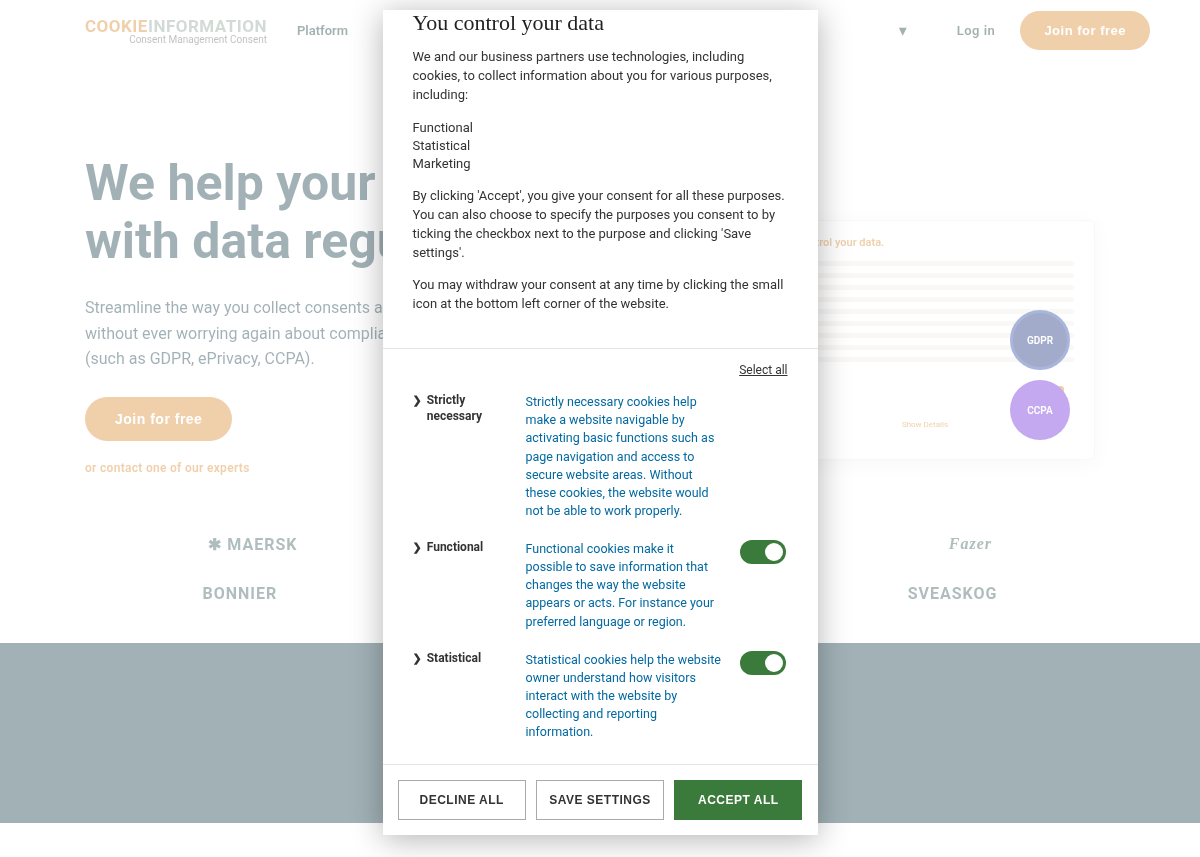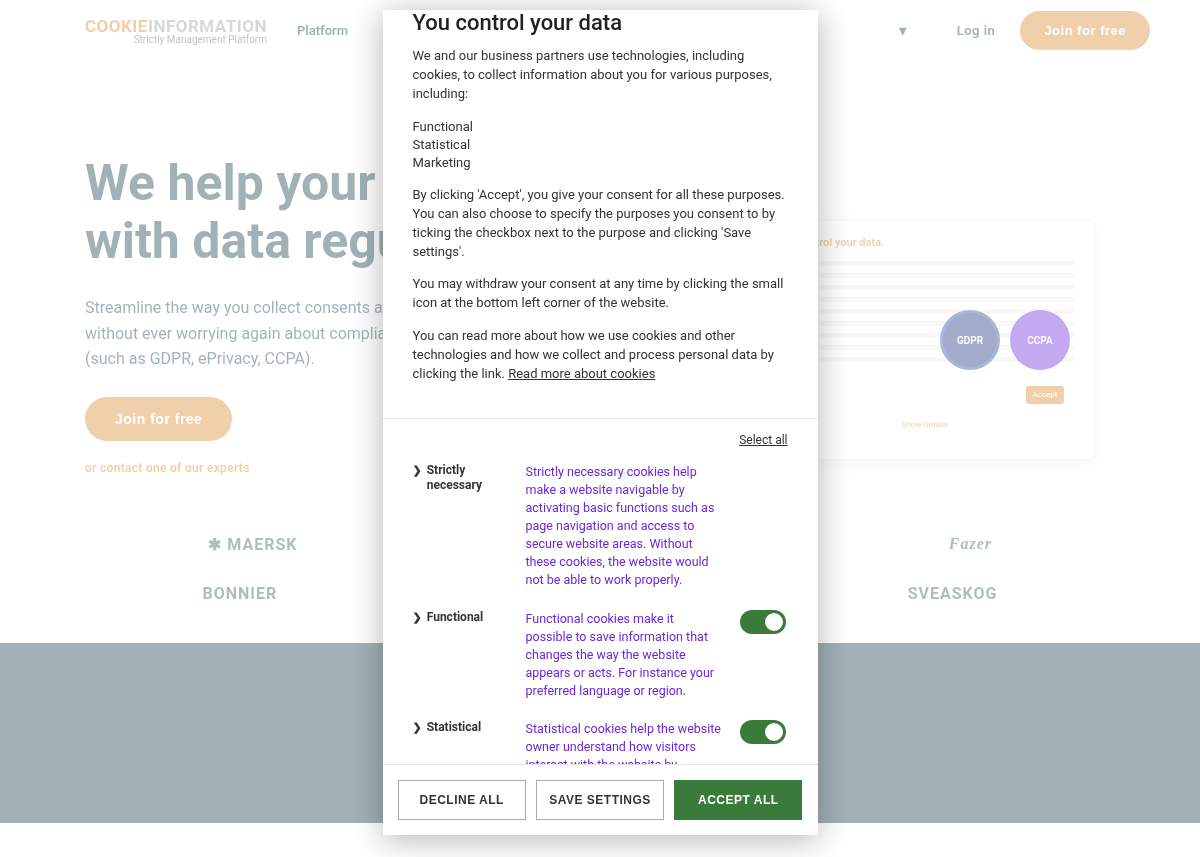--- a/index.html
+++ b/index.html
@@ -23,21 +23,21 @@
 .hero-sub { margin-top: 25px; font-size: 16px; color: #143c4a; max-width: 540px; line-height: 1.6; }
 .hero-btn { margin-top: 25px; background: #d78a2f; color: #fff; border: none; border-radius: 22px; padding: 14px 30px; font-size: 14px; font-weight: 600; letter-spacing: 0.5px; cursor: pointer; }
 .hero-link { display: block; margin-top: 20px; color: #d78a2f; font-size: 12px; font-weight: 600; letter-spacing: 0.3px; }
 
 .hero-img { position: absolute; right: 105px; top: 160px; width: 340px; height: 240px; background: #fff; border: 1px solid #eee; border-radius: 6px; box-shadow: 0 4px 20px rgba(0,0,0,0.08); padding: 15px 20px; }
 .hero-img-title { color: #d78a2f; font-size: 11px; font-weight: 600; margin-bottom: 12px; }
 .hero-img-line { height: 5px; background: #f0ede8; margin-bottom: 7px; border-radius: 2px; }
 .hero-img-accept { width: 38px; height: 18px; background: #d78a2f; border-radius: 3px; position: absolute; bottom: 55px; right: 30px; font-size: 8px; color: #fff; text-align: center; line-height: 18px; }
 .hero-img-details { position: absolute; bottom: 30px; left: 50%; transform: translateX(-50%); font-size: 8px; color: #d78a2f; }
 
-.badges { position: absolute; right: 130px; top: 250px; display: flex; gap: 10px; }
+.badges { position: absolute; right: 130px; top: 250px; display: flex; gap: 10px; flex-direction: column; }
 .badge { width: 60px; height: 60px; border-radius: 50%; display: flex; align-items: center; justify-content: center; font-size: 10px; color: #fff; font-weight: 600; }
 .badge-gdpr { background: #1a2e7a; border: 3px solid #2a4aa8; }
 .badge-ccpa { background: #6d28d9; position: relative; }
 
 
 .logos { display: flex; justify-content: space-around; align-items: flex-start; padding: 60px 150px 30px; gap: 40px; flex-wrap: wrap; }
 .logo-item { color: #3a5a5a; font-weight: 700; font-size: 16px; letter-spacing: 1px; }
 .logos-row2 { display: flex; justify-content: space-around; padding: 0 150px 40px; gap: 40px; }
 
 
@@ -45,46 +45,46 @@
 
 
 .overlay { position: absolute; inset: 0; background: rgba(255,255,255,0.6); display: flex; justify-content: center; }
 
 
 .modal { width: 435px; background: #fff; box-shadow: 0 4px 30px rgba(0,0,0,0.3); margin-top: 10px; height: 825px; display: flex; flex-direction: column; font-size: 13px; color: #333; }
 .modal-powered { text-align: right; font-size: 9px; color: #333; padding: 10px 30px 6px; }
 .modal-powered a { text-decoration: underline; color: #333; }
 .modal-scroll { overflow-y: auto; flex: 1; }
 .modal-head { padding: 0 30px 20px; border-bottom: 1px solid #e5e5e5; }
-.modal-head h2 { font-size: 22px; font-weight: 500; margin-bottom: 12px; color: #222; }
+.modal-head h2 { font-size: 22px; font-weight: 500; margin-bottom: 12px; color: #222; font-family: Liberation Serif, serif; }
 .modal-head p { margin-bottom: 14px; line-height: 1.45; }
 .modal-head .purposes div { line-height: 1.4; }
 .modal-head a { color: #333; text-decoration: underline; }
 
 .select-all { text-align: right; padding: 14px 30px 6px; font-size: 12px; text-decoration: underline; cursor: pointer; }
 
 .cat { display: flex; padding: 10px 30px; gap: 18px; }
 .cat-left { width: 95px; flex-shrink: 0; font-weight: 700; font-size: 12px; display: flex; align-items: flex-start; gap: 5px; line-height: 1.3; }
 .cat-left .chev { font-size: 11px; margin-top: 1px; }
-.cat-mid { flex: 1; font-size: 12.5px; line-height: 1.45; color: #6d28d9; }
+.cat-mid { flex: 1; font-size: 12.5px; line-height: 1.45; color: #0369a1; }
 .cat-right { width: 48px; flex-shrink: 0; }
 .toggle { width: 46px; height: 24px; background: #3a7a3a; border-radius: 12px; position: relative; cursor: pointer; }
 .toggle::after { content: ""; position: absolute; width: 18px; height: 18px; background: #fff; border-radius: 50%; top: 3px; right: 3px; }
 
 .modal-foot { display: flex; gap: 10px; padding: 15px; border-top: 1px solid #e5e5e5; }
 .m-btn { flex: 1; padding: 12px; border: 1px solid #aaa; background: #fff; font-weight: 700; font-size: 12px; letter-spacing: 0.5px; cursor: pointer; color: #333; }
 .m-btn.accept { background: #3a7a3a; color: #fff; border-color: #3a7a3a; }
 </style>
 </head>
 <body>
 
 <div class="header">
   <div>
     <div class="logo"><span class="c1">COOKIE</span><span class="c2">INFORMATION</span></div>
-    <div class="logo-sub">Strictly Management Platform</div>
+    <div class="logo-sub">Consent Management Consent</div>
   </div>
   <div class="nav">
     <div class="nav-item">
         <span>Platform</span>
       </div>
   </div>
   <div class="spacer"></div>
   <span style="color:#143c3c;margin-right:50px">▾</span>
   <a class="login">Log in</a>
   <button class="join-btn">Join for free</button>
@@ -138,21 +138,20 @@
       <div class="modal-head">
         <h2>You control your data</h2>
         <p>We and our business partners use technologies, including cookies, to collect information about you for various purposes, including:</p>
         <div class="purposes">
           <div>Functional</div>
           <div>Statistical</div>
           <div>Marketing</div>
         </div>
         <p style="margin-top:14px">By clicking 'Accept', you give your consent for all these purposes. You can also choose to specify the purposes you consent to by ticking the checkbox next to the purpose and clicking 'Save settings'.</p>
         <p>You may withdraw your consent at any time by clicking the small icon at the bottom left corner of the website.</p>
-        <p><span>You can read more about how we use cookies and other technologies and how we collect and process personal data by clicking the link. </span><a>Read more about cookies</a></p>
       </div>
 
       <div class="select-all">Select all</div>
 
       <div class="cat">
         <div class="cat-left">
             <span class="chev">❯</span>
             <span>Strictly necessary</span>
           </div>
         <div class="cat-mid">Strictly necessary cookies help make a website navigable by activating basic functions such as page navigation and access to secure website areas. Without these cookies, the website would not be able to work properly.</div>

